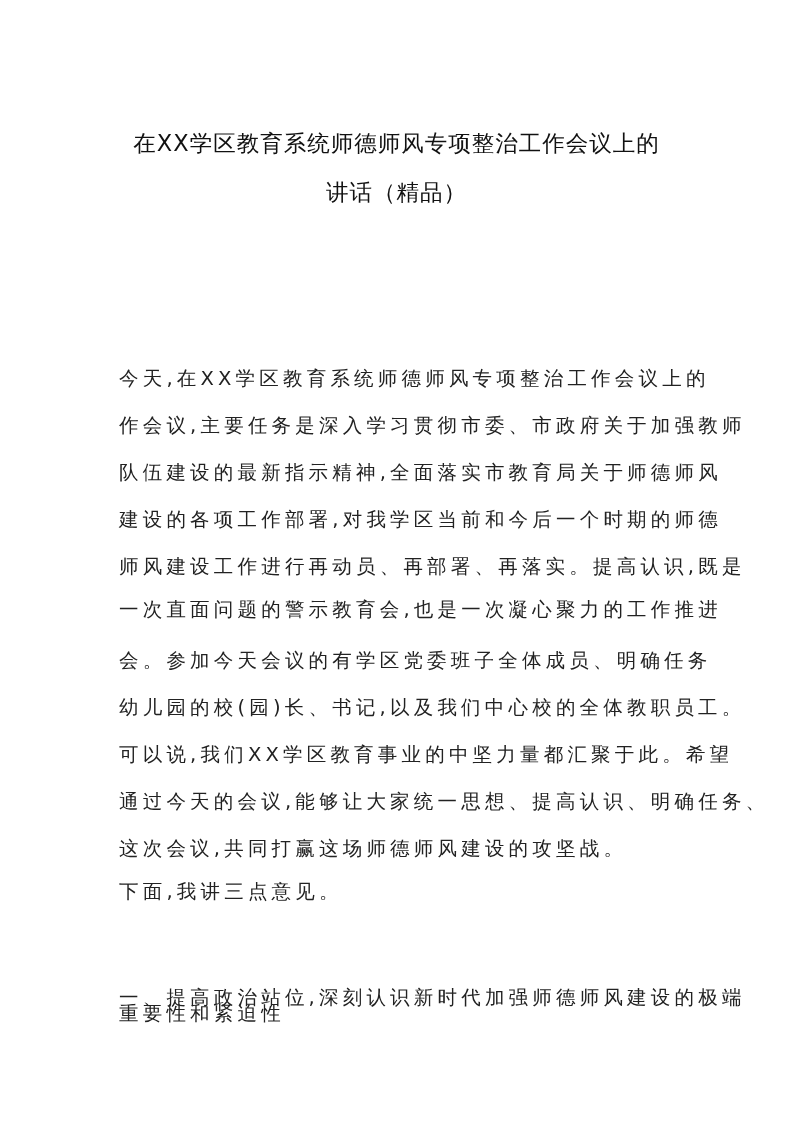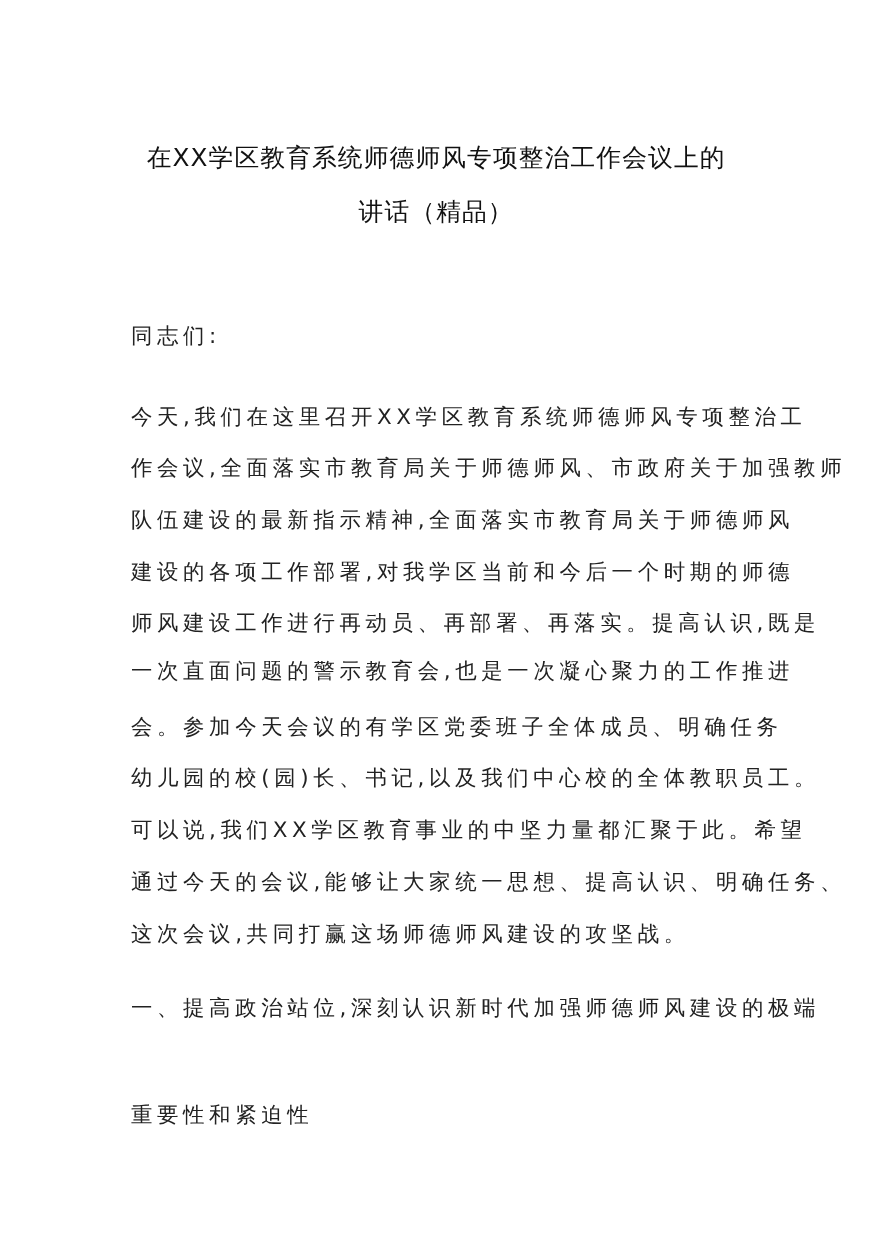--- a/index.html
+++ b/index.html
@@ -19,34 +19,34 @@
     font-size: 19.5px; letter-spacing: 4.2px; white-space: nowrap; color: #222;
   }
 </style>
 </head>
 <body>
 
 <div class="page">
   <div class="title t1">在XX学区教育系统师德师风专项整治工作会议上的</div>
   <div class="title t2">讲话（精品）</div>
 
-  <div class="line" style="top:292px">同志们:</div>
 
   <div>
-    <div class="line" style="top:365px">今天,我们在这里召开XX学区教育系统师德师风专项整治工</div>
-    <div class="line" style="top:412px">作会议,全面落实市教育局关于师德师风、市政府关于加强教师</div>
+    <div class="line" style="top:365px">今天,在XX学区教育系统师德师风专项整治工作会议上的</div>
+    <div class="line" style="top:412px">作会议,主要任务是深入学习贯彻市委、市政府关于加强教师</div>
     <div class="line" style="top:459px">队伍建设的最新指示精神,全面落实市教育局关于师德师风</div>
     <div class="line" style="top:506px">建设的各项工作部署,对我学区当前和今后一个时期的师德</div>
     <div class="line" style="top:553px">师风建设工作进行再动员、再部署、再落实。提高认识,既是</div>
     <div class="line" style="top:596px">一次直面问题的警示教育会,也是一次凝心聚力的工作推进</div>
     <div class="line" style="top:647px">会。参加今天会议的有学区党委班子全体成员、明确任务</div>
     <div class="line" style="top:694px">幼儿园的校(园)长、书记,以及我们中心校的全体教职员工。</div>
     <div class="line" style="top:741px">可以说,我们XX学区教育事业的中坚力量都汇聚于此。希望</div>
     <div class="line" style="top:788px">通过今天的会议,能够让大家统一思想、提高认识、明确任务、</div>
     <div class="line" style="top:835px">这次会议,共同打赢这场师德师风建设的攻坚战。</div>
   </div>
 
+  <div class="line" style="top:878px">下面,我讲三点意见。</div>
 
   <div>
-    <div class="line" style="top:903px">一、提高政治站位,深刻认识新时代加强师德师风建设的极端</div>
+    <div class="line" style="top:984px">一、提高政治站位,深刻认识新时代加强师德师风建设的极端</div>
     <div class="line" style="top:1000px">重要性和紧迫性</div>
   </div>
 </div>
 
 </body></html>

